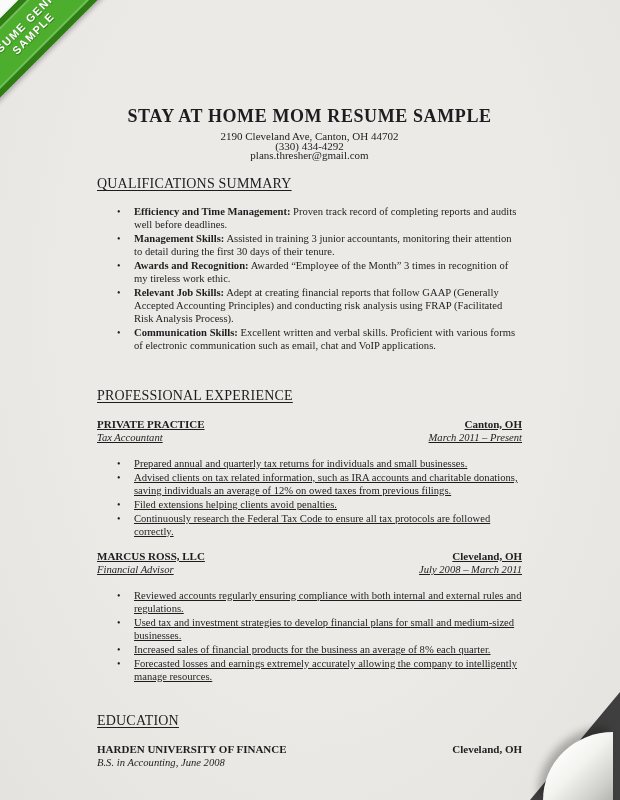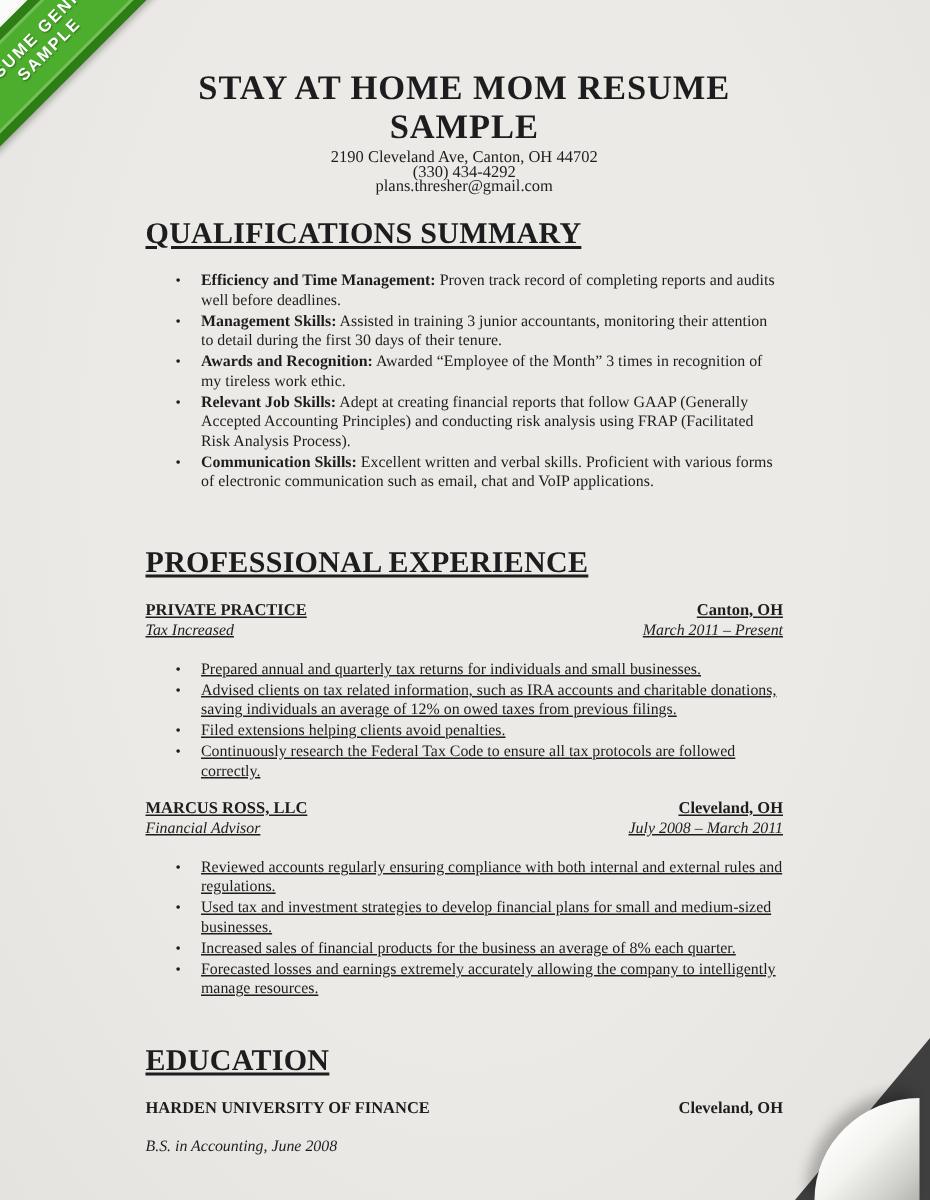--- a/index.html
+++ b/index.html
@@ -35,41 +35,41 @@
   }
   .curl {
     position:absolute; right:7px; bottom:0; width:70px; height:68px; z-index:5;
     border-top-left-radius:100% 100%;
     background:linear-gradient(135deg,#ffffff 22%,#f2f2ef 52%,#cfcfcb 82%,#b4b4b0 100%);
     box-shadow:-5px -5px 9px rgba(0,0,0,.28);
   }
   
   .content { position:relative; z-index:1; padding:0 98px 0 97px; }
   .title {
-    padding-top:46px; text-align:center;
-    font-size:23px; font-weight:bold; letter-spacing:.6px; line-height:26px;
+    padding-top:103px; text-align:center;
+    font-size:18px; font-weight:bold; letter-spacing:.6px; line-height:26px;
   }
   .contact { text-align:center; font-size:11px; line-height:9.6px; margin-top:3px; }
   .section-heading {
-    font-size:20px; font-weight:bold; letter-spacing:.2px;
+    font-size:14px; font-weight:normal; letter-spacing:.2px;
     text-decoration:underline; text-underline-offset:2px;
   }
   .sh-quals { margin-top:15px; }
   .sh-exp   { margin-top:36px; }
   .sh-edu   { margin-top:30px; }
   ul.bullets { list-style:none; margin:13px 0 0 0; padding:0; font-size:10.6px; line-height:13px; }
   ul.bullets li { position:relative; padding-left:37px; margin-bottom:1px; }
   ul.bullets li::before { content:"•"; position:absolute; left:20px; top:0; font-size:10px; }
   .job { margin-top:14px;text-decoration:underline; }
   .job + .job { margin-top:12px; }
   .job-row { display:flex; justify-content:space-between; }
   .company, .location { font-size:11px; font-weight:bold; line-height:13px; }
   .role-row { font-style:italic; font-size:10.6px; line-height:13px; }
   .edu-block { margin-top:14px; }
-  .degree { font-style:italic; font-size:10.6px; line-height:13px;margin-top:12px; }
+  .degree { font-style:italic; font-size:10.6px; line-height:13px; }
 </style>
 </head>
 <body>
 
 <div class="page">
 
   <div class="corner-white"></div>
   <div class="ribbon">
     <div class="ribbon-line">RESUME GENIUS</div>
     <div class="ribbon-line">SAMPLE</div>
@@ -94,21 +94,21 @@
     </ul>
 
     <h2 class="section-heading sh-exp">PROFESSIONAL EXPERIENCE</h2>
 
     <div class="job">
       <div class="job-row">
         <span class="company">PRIVATE PRACTICE</span>
         <span class="location">Canton, OH</span>
       </div>
       <div class="job-row role-row">
-        <span>Tax Increased</span>
+        <span>Tax Accountant</span>
         <span>March 2011 – Present</span>
       </div>
       <ul class="bullets">
         <li><span>Prepared annual and quarterly tax returns for individuals and small businesses.</span></li>
         <li><span>Advised clients on tax related information, such as IRA accounts and charitable donations, saving individuals an average of 12% on owed taxes from previous filings.</span></li>
         <li><span>Filed extensions helping clients avoid penalties.</span></li>
         <li><span>Continuously research the Federal Tax Code to ensure all tax protocols are followed correctly.</span></li>
       </ul>
     </div>
 

